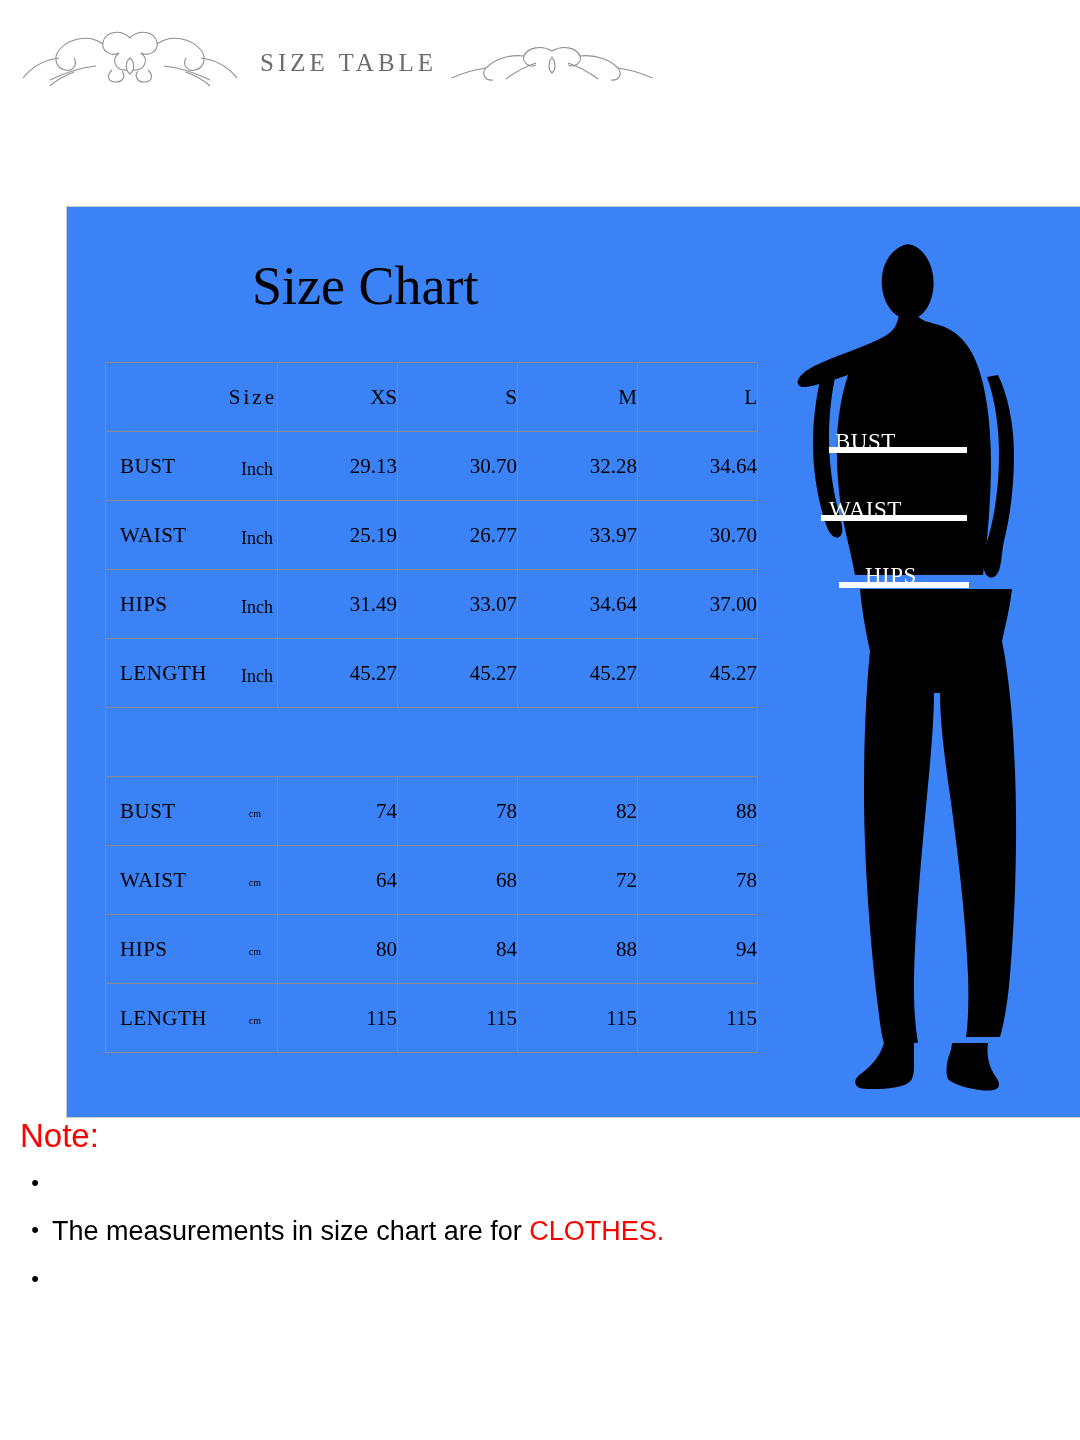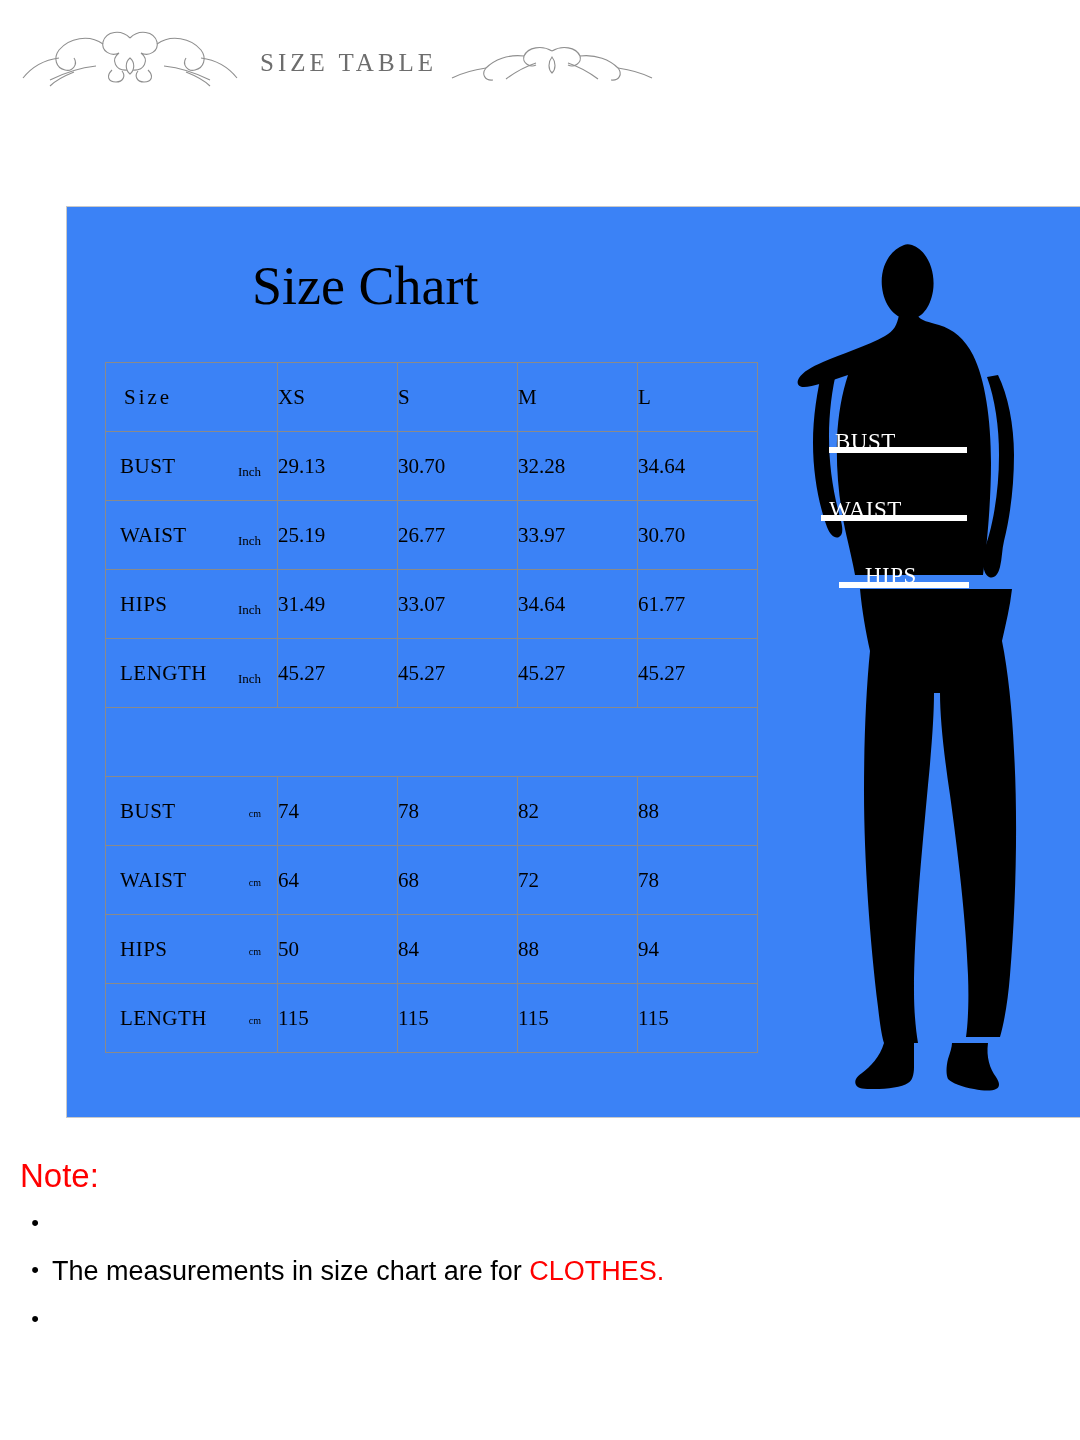--- a/index.html
+++ b/index.html
@@ -65,21 +65,21 @@
     position: absolute;
     left: 38px;
     top: 155px;
     width: 652px;
     border-collapse: collapse;
     table-layout: fixed;
   }
   table.size-table td, table.size-table th {
     border: 1px solid #8a8a8a;
     height: 69px;
-    text-align: left;
+    text-align: right;
     vertical-align: middle;
     font-family: "Liberation Serif", serif;
     font-size: 21px;
     color: #000;
     padding: 0;
   }
   col.c-label { width: 172px; }
   col.c-val { width: 120px; }
 
   .hdr-size {
@@ -92,23 +92,23 @@
 
   .rowlabel {
     position: relative;
     text-align: left !important;
     padding-left: 14px !important;
     font-size: 19px;
     letter-spacing: 0.5px;
   }
   .rowlabel .unit {
     position: absolute;
-    right: 16px;
+    right: 4px;
     bottom: 20px;
-    font-size: 13px;
+    font-size: 18px;
     letter-spacing: 0;
   }
   .rowlabel .unit.cm {
     font-size: 10px;
     bottom: 26px;
     right: 16px;
   }
   .val { font-size: 22px; font-family: "Liberation Sans", sans-serif; }
   .spacer-row td { height: 48px; border: 1px solid #8a8a8a; }
 
@@ -127,21 +127,21 @@
     font-family: "Liberation Serif", serif;
     font-size: 23px;
     color: #ffffff;
     letter-spacing: 0.5px;
   }
 
   
   .note-block {
     position: absolute;
     left: 18px;
-    top: 1157px;
+    top: 1117px;
     width: 1040px;
     font-family: "Liberation Sans", sans-serif;
   }
   .note-head {
     color: #ff0000;
     font-size: 33px;
     font-weight: 400;
     margin: 0 0 14px 2px;
   }
   .note-line {
@@ -249,21 +249,21 @@
       </tr>
 
       <tr>
         <td class="rowlabel">
           <span>HIPS</span>
           <span class="unit">Inch</span>
         </td>
         <td class="val">31.49</td>
         <td class="val">33.07</td>
         <td class="val">34.64</td>
-        <td class="val">61.77</td>
+        <td class="val">37.00</td>
       </tr>
 
       <tr>
         <td class="rowlabel">
           <span>LENGTH</span>
           <span class="unit">Inch</span>
         </td>
         <td class="val">45.27</td>
         <td class="val">45.27</td>
         <td class="val">45.27</td>
@@ -294,21 +294,21 @@
         <td class="val">68</td>
         <td class="val">72</td>
         <td class="val">78</td>
       </tr>
 
       <tr>
         <td class="rowlabel">
           <span>HIPS</span>
           <span class="unit cm">cm</span>
         </td>
-        <td class="val">50</td>
+        <td class="val">80</td>
         <td class="val">84</td>
         <td class="val">88</td>
         <td class="val">94</td>
       </tr>
 
       <tr>
         <td class="rowlabel">
           <span>LENGTH</span>
           <span class="unit cm">cm</span>
         </td>

